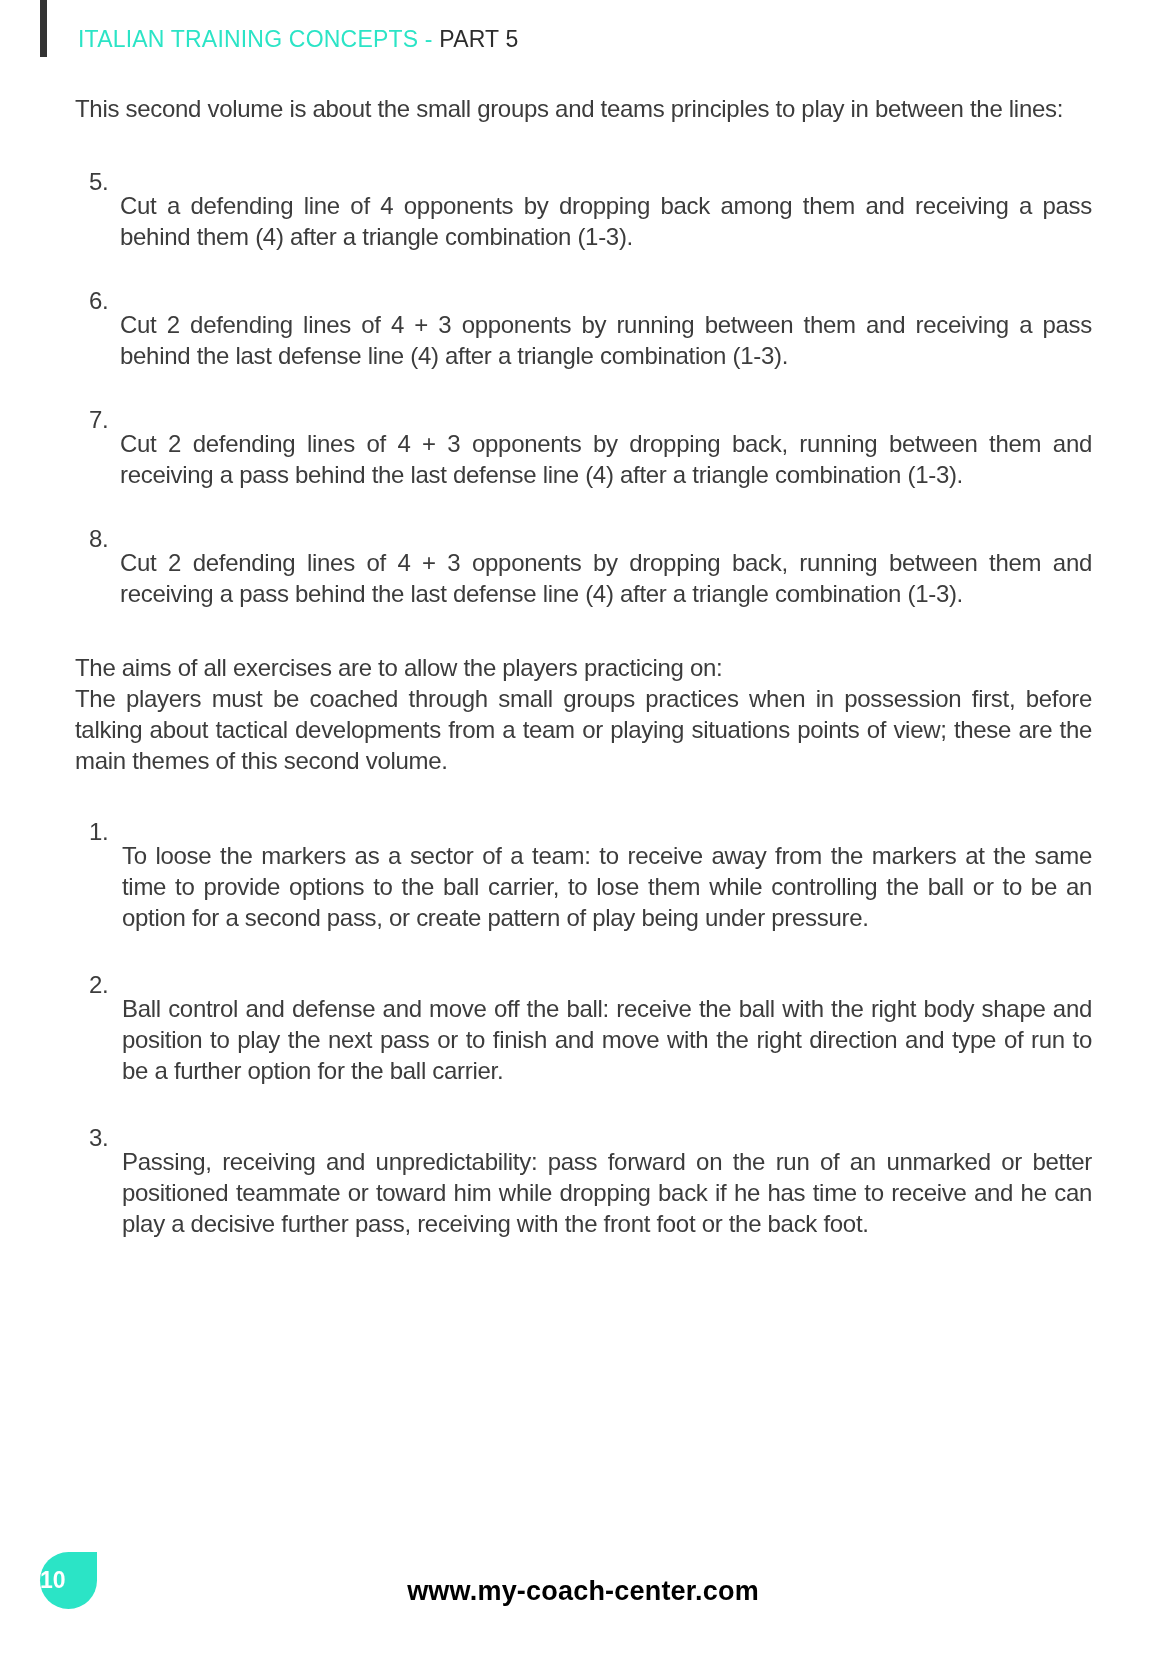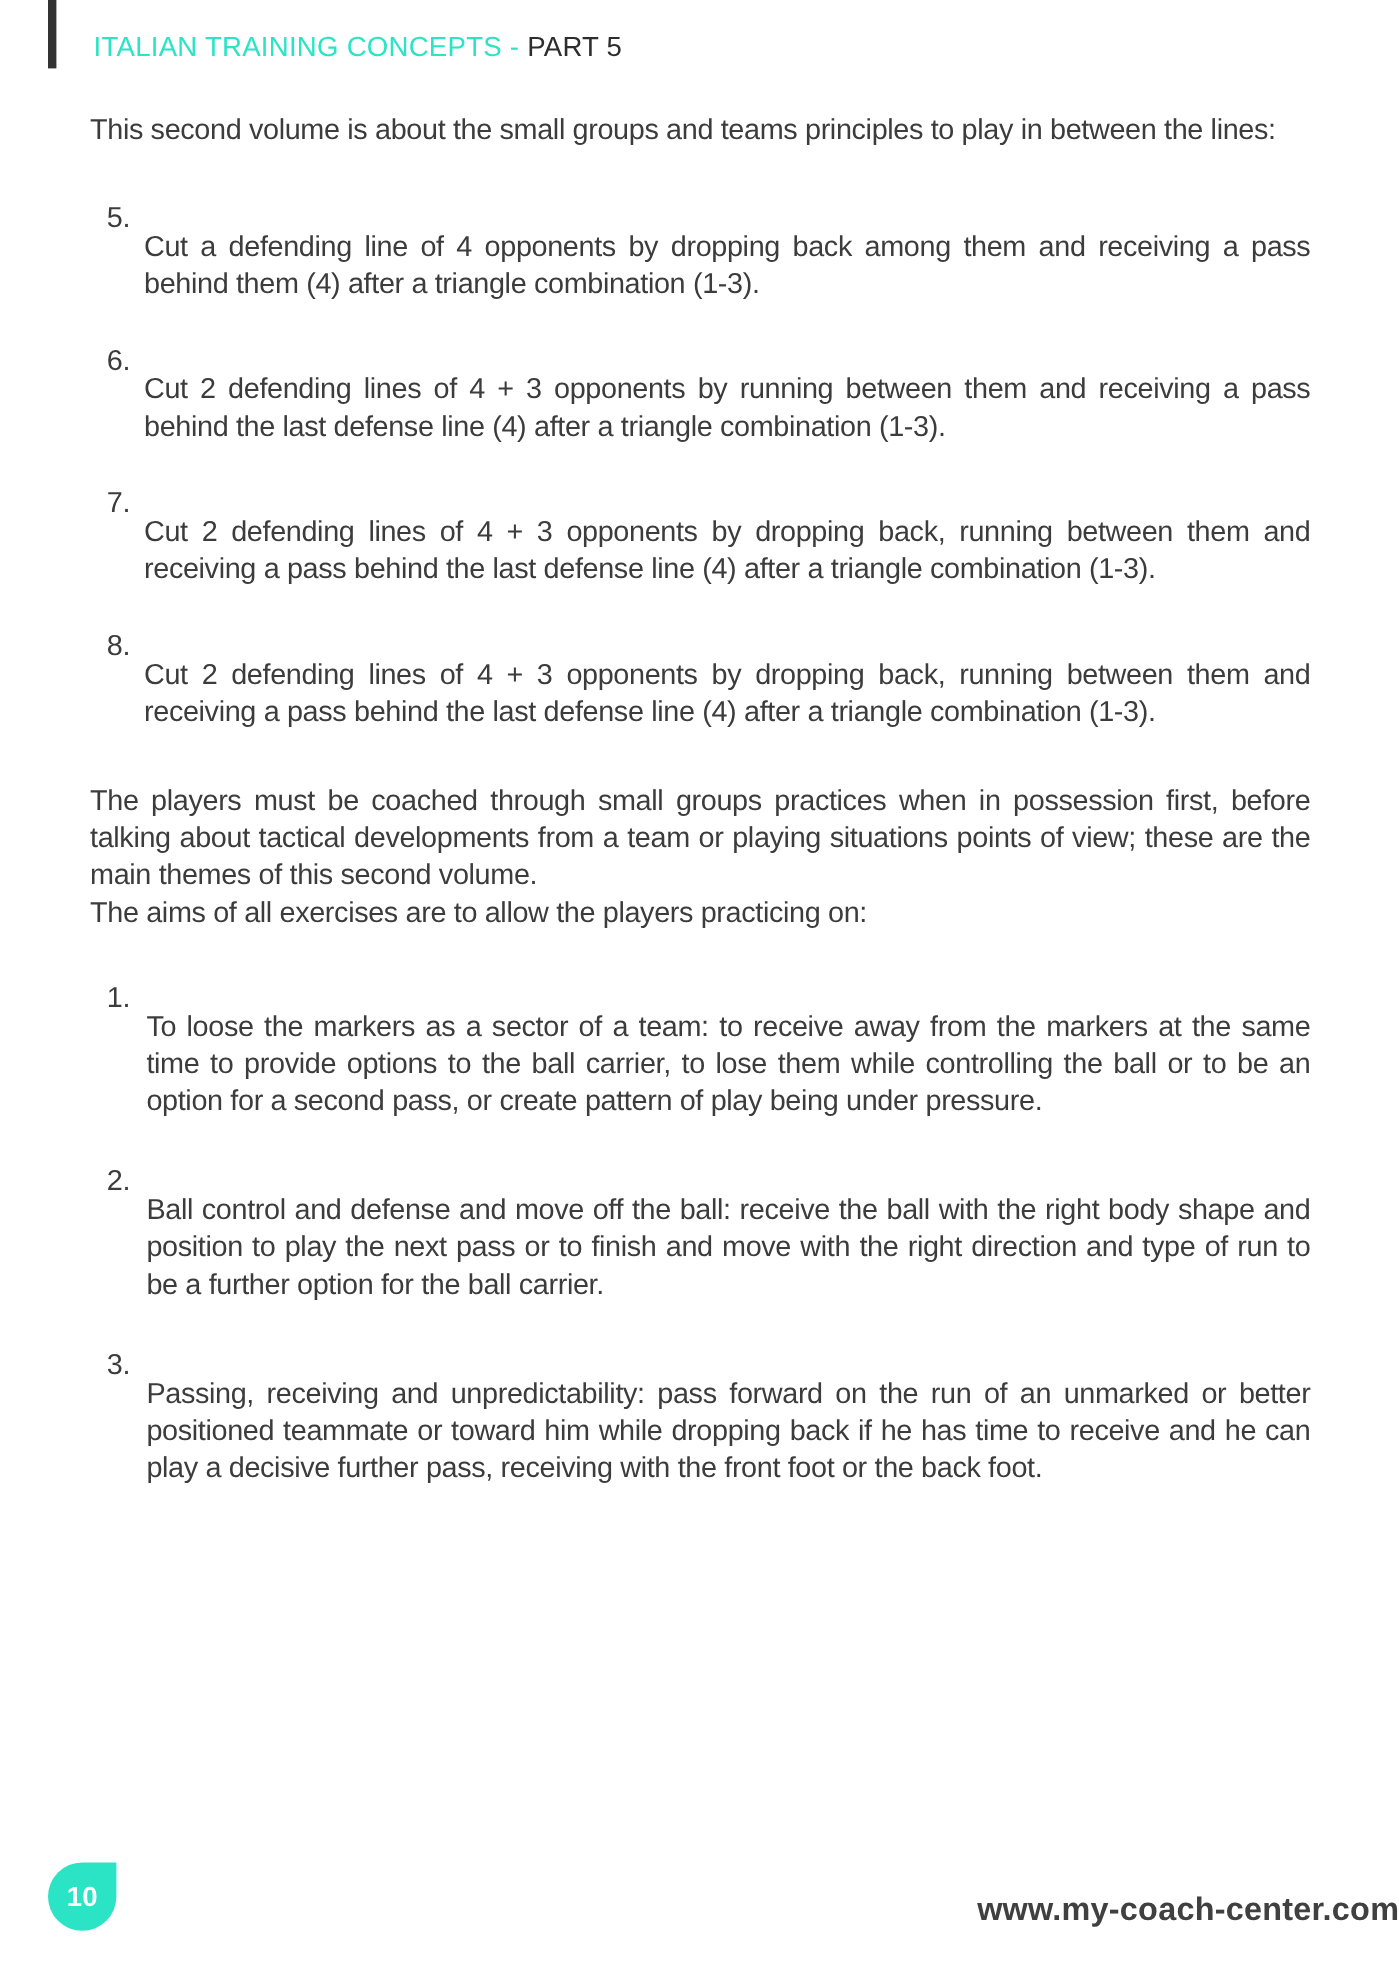--- a/index.html
+++ b/index.html
@@ -51,33 +51,33 @@
   .mid-paras { margin-top: 43px; }
   .mid-paras p { text-align: justify; }
   .list.aims { margin-top: 40px; }
   .list.aims .li { margin-bottom: 36px; }
   .footer-badge {
     position: absolute;
     left: 40px; top: 1552px;
     width: 57px; height: 57px;
     background: #2be4c6;
     border-radius: 50% 0 50% 50%;
-    display: flex; align-items: center; justify-content: center;
+    display: flex; align-items: center; 
     color: #ffffff;
     font-size: 23px;
     font-weight: bold;
   }
   .footer-url {
     position: absolute;
     left: 0; right: 0;
     top: 1576px;
-    text-align: right;
+    text-align: center;
     font-size: 27px;
     font-weight: bold;
-    color: #404040;
+    color: #000000;
     letter-spacing: 0.2px;
   }
 </style>
 </head>
 <body>
 
 <div class="accent-bar"></div>
 
 <div class="content">
 
@@ -101,22 +101,22 @@
       <span class="num">7.</span>
       <span class="txt">Cut 2 defending lines of 4 + 3 opponents by dropping back, running between them and receiving a pass behind the last defense line (4) after a triangle combination (1-3).</span>
     </div>
     <div class="li">
       <span class="num">8.</span>
       <span class="txt">Cut 2 defending lines of 4 + 3 opponents by dropping back, running between them and receiving a pass behind the last defense line (4) after a triangle combination (1-3).</span>
     </div>
   </div>
 
   <div class="mid-paras body-text">
+    <p>The aims of all exercises are to allow the players practicing on:</p>
     <p>The players must be coached through small groups practices when in possession first, before talking about tactical developments from a team or playing situations points of view; these are the main themes of this second volume.</p>
-    <p>The aims of all exercises are to allow the players practicing on:</p>
   </div>
 
   <div class="list aims body-text">
     <div class="li">
       <span class="num">1.</span>
       <span class="txt">To loose the markers as a sector of a team: to receive away from the markers at the same time to provide options to the ball carrier, to lose them while controlling the ball or to be an option for a second pass, or create pattern of play being under pressure.</span>
     </div>
     <div class="li">
       <span class="num">2.</span>
       <span class="txt">Ball control and defense and move off the ball: receive the ball with the right body shape and position to play the next pass or to finish and move with the right direction and type of run to be a further option for the ball carrier.</span>

